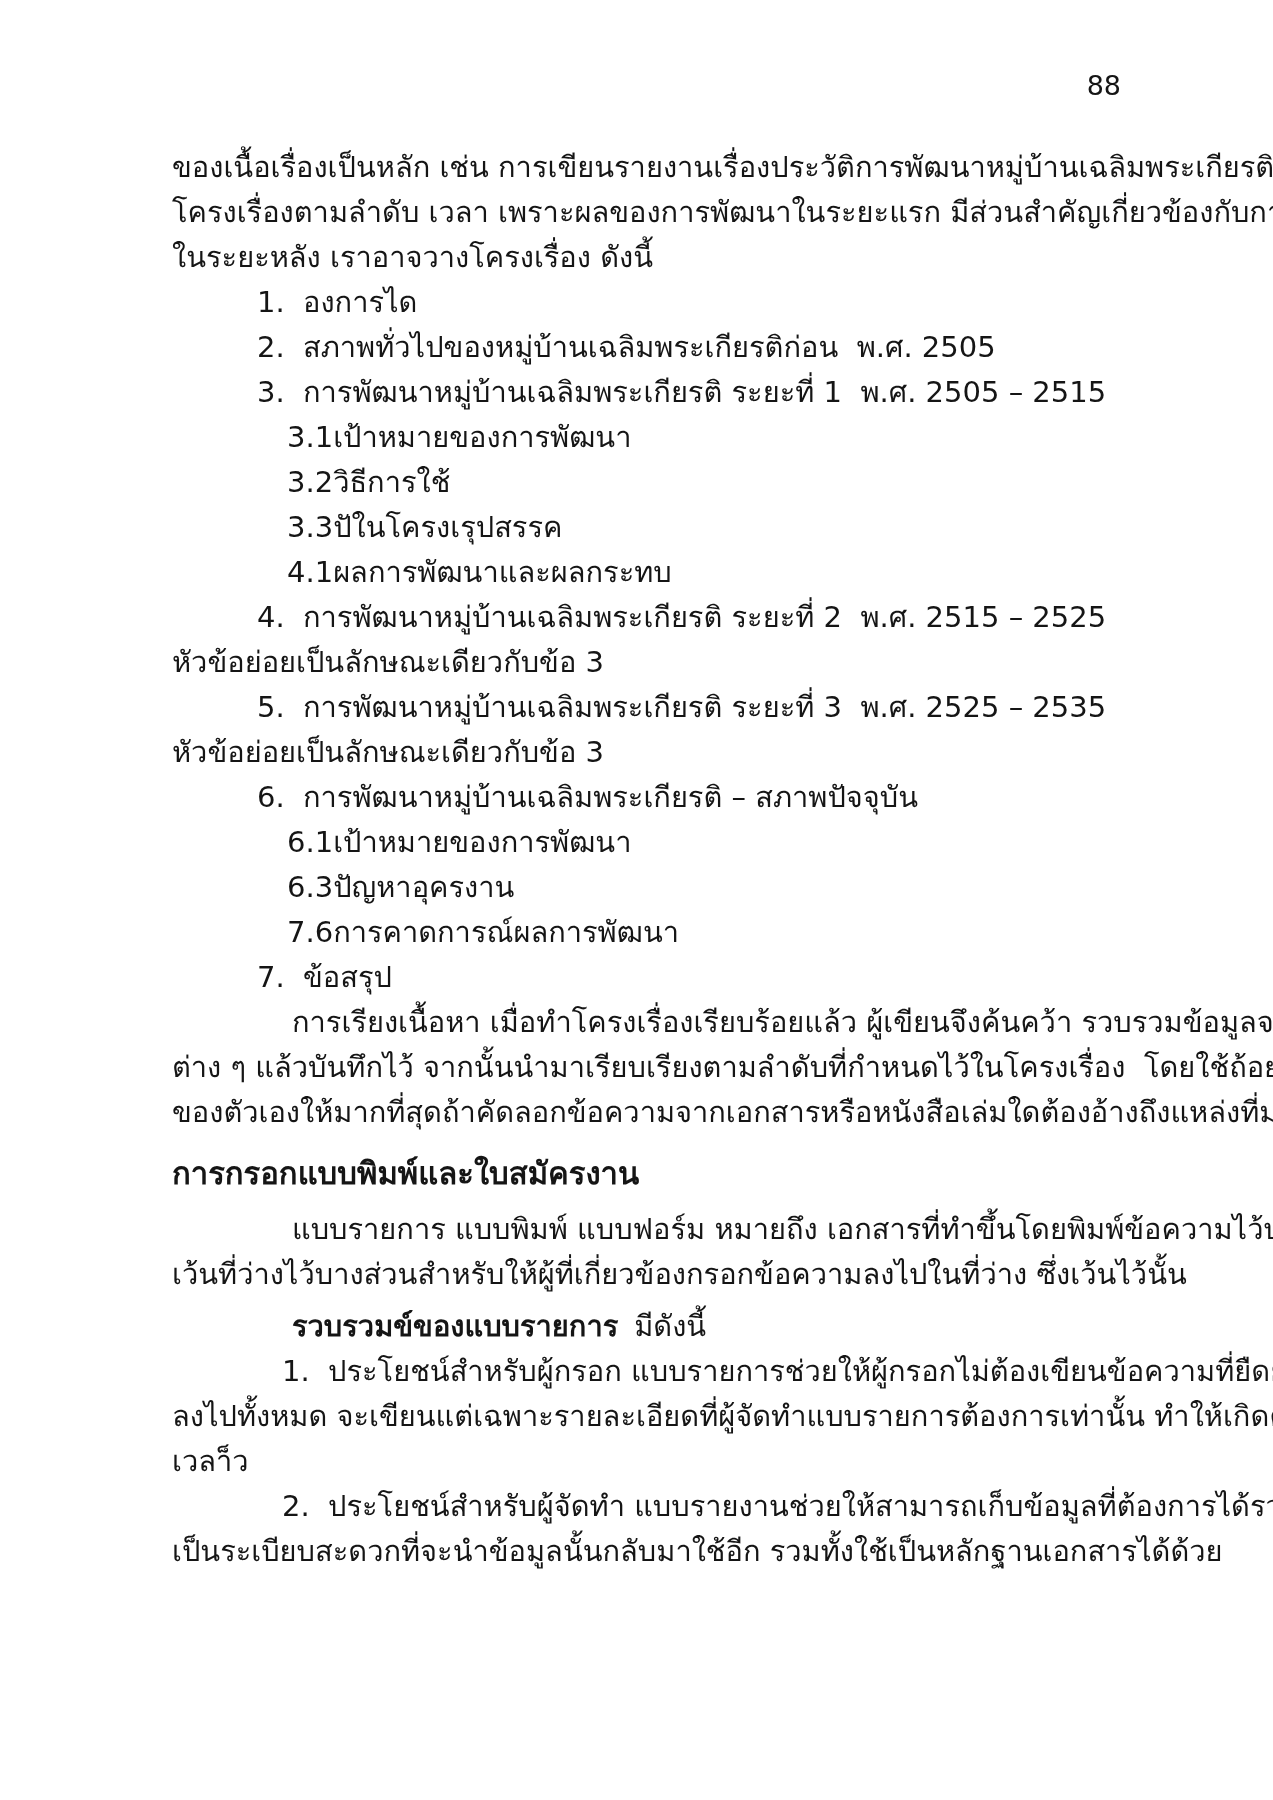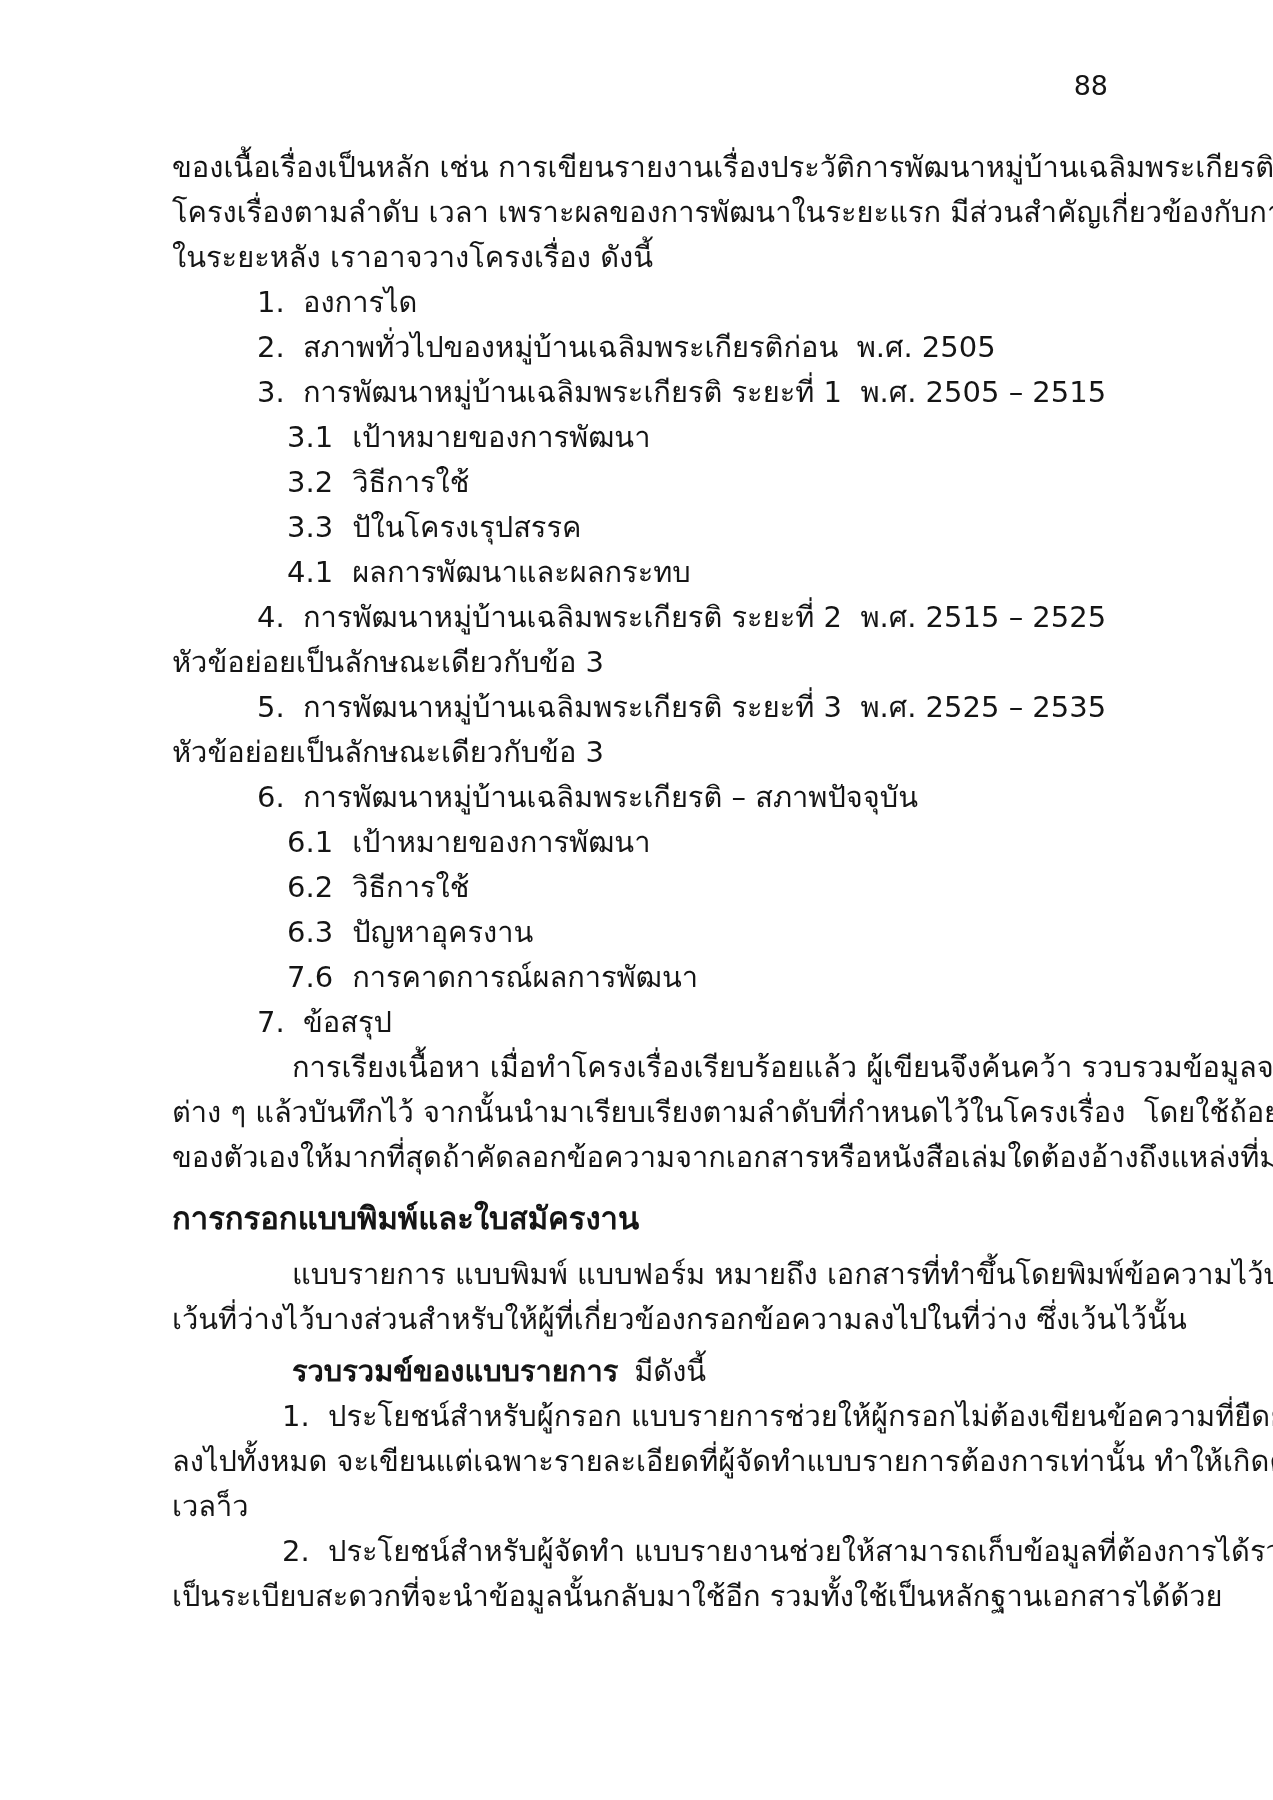--- a/index.html
+++ b/index.html
@@ -13,30 +13,30 @@
     font-family: "DejaVu Sans", "Liberation Sans", sans-serif;
     font-size: 29px;
     line-height: 45px;
     box-sizing: border-box;
     padding: 145px 145px 0 172px;
     overflow: hidden;
   }
   .pagenum {
     position: absolute;
     top: 70px;
-    right: 165px;
+    right: 152px;
     font-size: 27px;
     line-height: 32px;
   }
   .line { white-space: nowrap; }
   .l1 { padding-left: 85px; }
   .l2 { padding-left: 115px; }
   .num { display: inline-block; }
   .n1 { min-width: 32px; margin-right: 14px; }
-  .n2 { min-width: 46px; margin-right: 19px; }
+  .n2 { min-width: 46px; margin-right: 0; }
   .pind  { padding-left: 120px; }   
   .bind  { padding-left: 110px; }   
   .heading {
     font-weight: bold;
     font-size: 31px;
     line-height: 58px;
     margin: 9px 0 5px 0;
     white-space: nowrap;
   }
   .subline { padding-left: 120px; margin-top: 7px; white-space: nowrap; }
@@ -63,21 +63,20 @@
     <div class="line l2"><span class="num n2">3.1</span><span>เป้าหมายของการพัฒนา</span></div>
     <div class="line l2"><span class="num n2">3.2</span><span>วิธีการใช้</span></div>
     <div class="line l2"><span class="num n2">3.3</span><span>ปัในโครงเรุปสรรค</span></div>
     <div class="line l2"><span class="num n2">4.1</span><span>ผลการพัฒนาและผลกระทบ</span></div>
     <div class="line l1"><span class="num n1">4.</span><span>การพัฒนาหมู่บ้านเฉลิมพระเกียรติ ระยะที่ 2 &nbsp;พ.ศ. 2515 – 2525</span></div>
     <div class="line">หัวข้อย่อยเป็นลักษณะเดียวกับข้อ 3</div>
     <div class="line l1"><span class="num n1">5.</span><span>การพัฒนาหมู่บ้านเฉลิมพระเกียรติ ระยะที่ 3 &nbsp;พ.ศ. 2525 – 2535</span></div>
     <div class="line">หัวข้อย่อยเป็นลักษณะเดียวกับข้อ 3</div>
     <div class="line l1"><span class="num n1">6.</span><span>การพัฒนาหมู่บ้านเฉลิมพระเกียรติ – สภาพปัจจุบัน</span></div>
     <div class="line l2"><span class="num n2">6.1</span><span>เป้าหมายของการพัฒนา</span></div>
-    <div class="line l2"><span class="num n2">6.2</span><span>วิธีการใช้</span></div>
     <div class="line l2"><span class="num n2">6.3</span><span>ปัญหาอุครงาน</span></div>
     <div class="line l2"><span class="num n2">7.6</span><span>การคาดการณ์ผลการพัฒนา</span></div>
     <div class="line l1"><span class="num n1">7.</span><span>ข้อสรุป</span></div>
   </div>
 
   <div>
     <div class="line pind">การเรียงเนื้อหา เมื่อทำโครงเรื่องเรียบร้อยแล้ว ผู้เขียนจึงค้นคว้า รวบรวมข้อมูลจากแหล่ง</div>
     <div class="line">ต่าง ๆ แล้วบันทึกไว้ จากนั้นนำมาเรียบเรียงตามลำดับที่กำหนดไว้ในโครงเรื่อง &nbsp;โดยใช้ถ้อยคำสำนวน</div>
     <div class="line">ของตัวเองให้มากที่สุดถ้าคัดลอกข้อความจากเอกสารหรือหนังสือเล่มใดต้องอ้างถึงแหล่งที่มาด้วย</div>
   </div>

